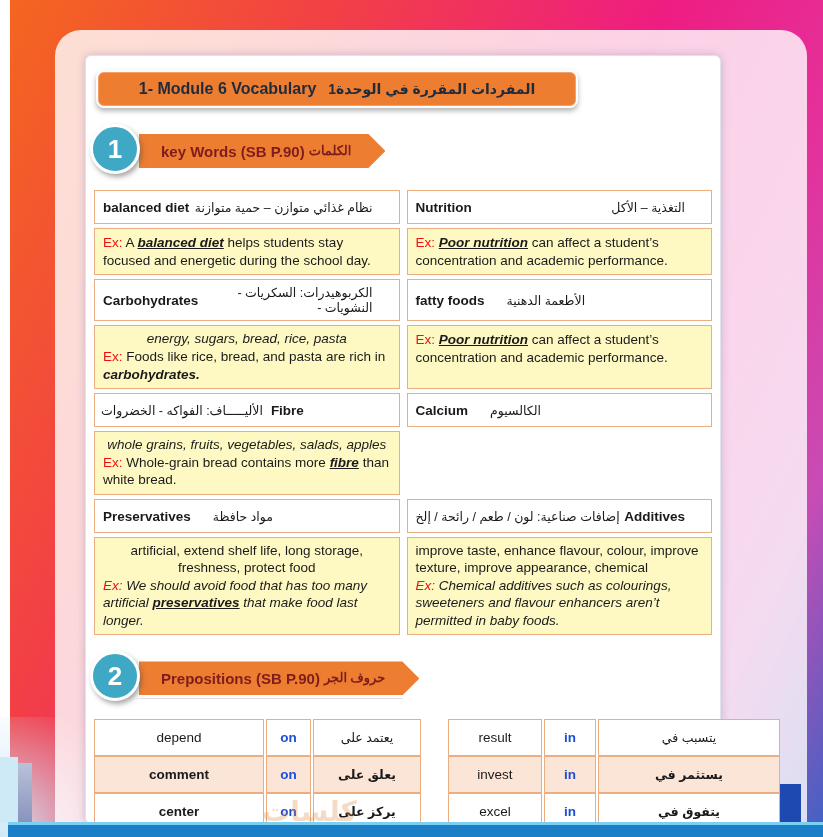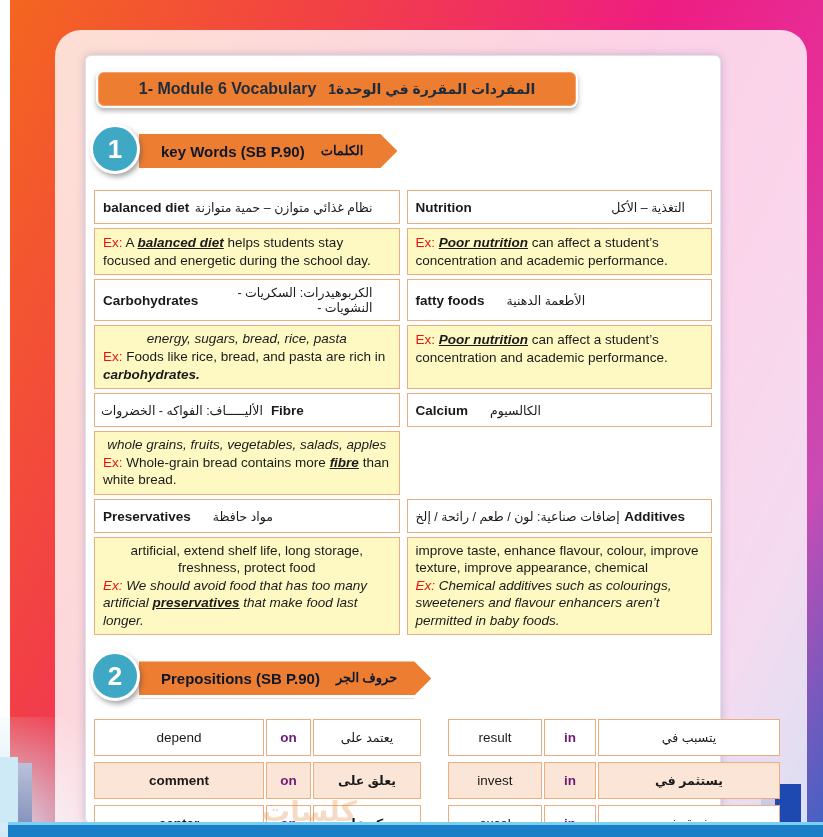--- a/index.html
+++ b/index.html
@@ -35,22 +35,22 @@
   .title-banner .ar { font-size:14px; }
 
   
   .section-head { position:relative; margin-top:16px; height:52px; }
   .num-circle { position:absolute; left:-4px; top:0; width:50px; height:50px; border-radius:50%;
     background:#3fa9c5; border:3px solid #fff; box-shadow:2px 3px 5px rgba(80,80,80,.5);
     color:#fff; font-size:26px; font-weight:bold; display:flex; align-items:center; justify-content:center; z-index:2; }
   .arrow-outer { position:absolute; left:42px; top:7px; height:40px; padding:3px;
     filter:drop-shadow(2px 3px 3px rgba(90,90,90,.5)); background:#fff;
     clip-path:polygon(0 0, calc(100% - 20px) 0, 100% 50%, calc(100% - 20px) 100%, 0 100%); }
-  .arrow-inner { height:100%; background:#ed7d31; display:flex; align-items:center; gap:16px;
-    padding:0 34px 0 22px; color:#0f172a; font-weight:bold; font-size:15px;
+  .arrow-inner { height:100%; background:#ed7d31; display:flex; align-items:center; gap:4px;
+    padding:0 34px 0 22px; color:#7f1d1d; font-weight:bold; font-size:15px;
     clip-path:polygon(0 0, calc(100% - 17px) 0, 100% 50%, calc(100% - 17px) 100%, 0 100%); }
   .arrow-inner .ar { font-size:13px;font-family:Liberation Serif, serif; }
 
   
   .vocab-table { margin-top:14px; }
   .vrow { display:grid; grid-template-columns:1fr 1fr; column-gap:7px; margin-bottom:4px; }
   .vcell { border:1px solid #eaae80; background:#fff; padding:5px 8px; font-size:13.5px; color:#1a1a1a; }
   .vrow.examples .vcell { background:#fef9c3; }
   .term-cell { display:flex; align-items:center; min-height:34px; }
   .term-cell .en { font-weight:bold; white-space:nowrap; }
@@ -62,28 +62,28 @@
   .intro.it { font-style:italic; }
   .intro.al-left { text-align:left; }
   .exline { line-height:1.3; }
   .exline.it { font-style:italic; }
   .exlbl { color:#ee1111; }
   .kw { font-weight:bold; font-style:italic; }
   .kw.u { text-decoration:underline; }
 
   
   .preps-table { margin-top:16px; }
-  .prow { display:grid; grid-template-columns:327px 330px; column-gap:8px; margin-bottom:6px; }
+  .prow { display:grid; grid-template-columns:327px 330px; column-gap:8px; margin-bottom:0; }
   .phalf { display:grid; column-gap:2px; }
   .phalf.left  { grid-template-columns:170px 45px 108px; }
   .phalf.right { grid-template-columns:94px 52px 182px;padding-left:19px; }
   .pcell { border:1px solid #eaae80; background:#fff; min-height:37px;
     display:flex; align-items:center; justify-content:center; font-size:13.5px; color:#1a1a1a; }
   .prow.shade .pcell { background:#fbe5d6; }
-  .pcell.prep { color:#701a75; font-weight:bold; }
+  .pcell.prep { color:#1d4ed8; font-weight:bold; }
   .pcell.ar { font-size:12.5px; direction:rtl; }
   .pcell.b { font-weight:bold; }
 
   .watermark { position:absolute; left:262px; top:795px; font-size:28px; font-weight:bold;
     color:#e08030; opacity:.28; z-index:20; letter-spacing:2px; }
 </style>
 </head>
 <body>
 
 <div class="stage">

